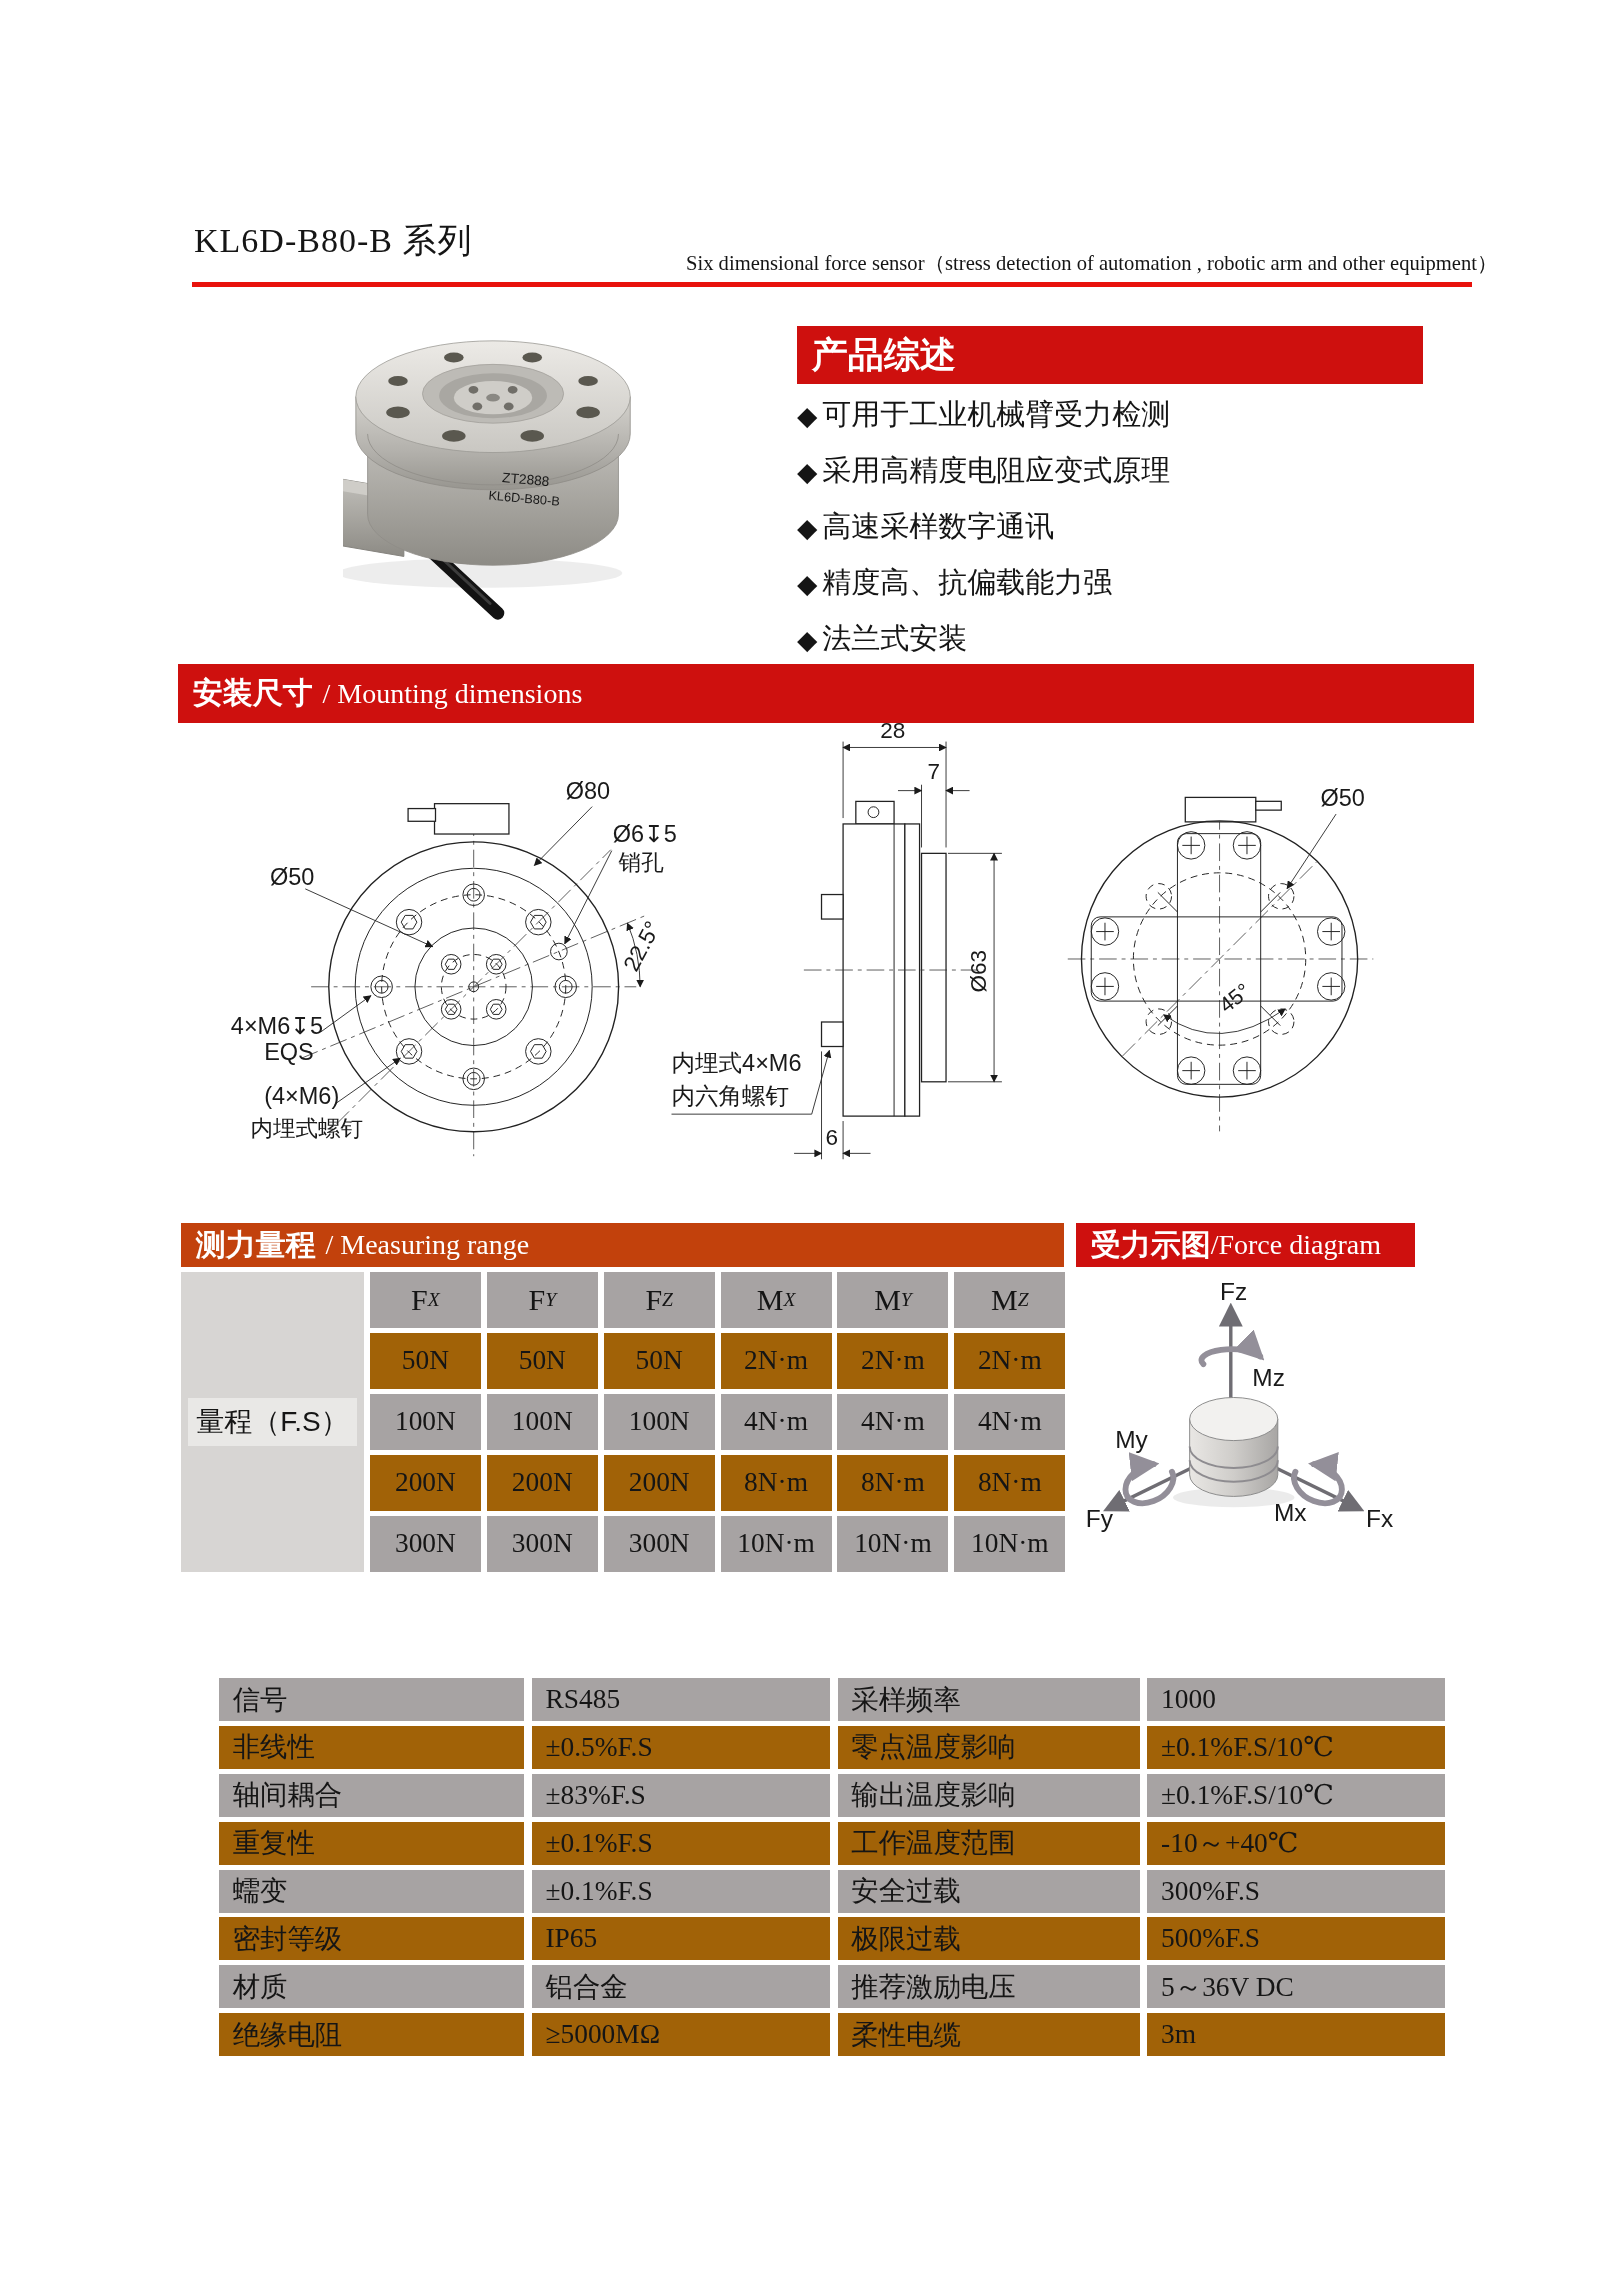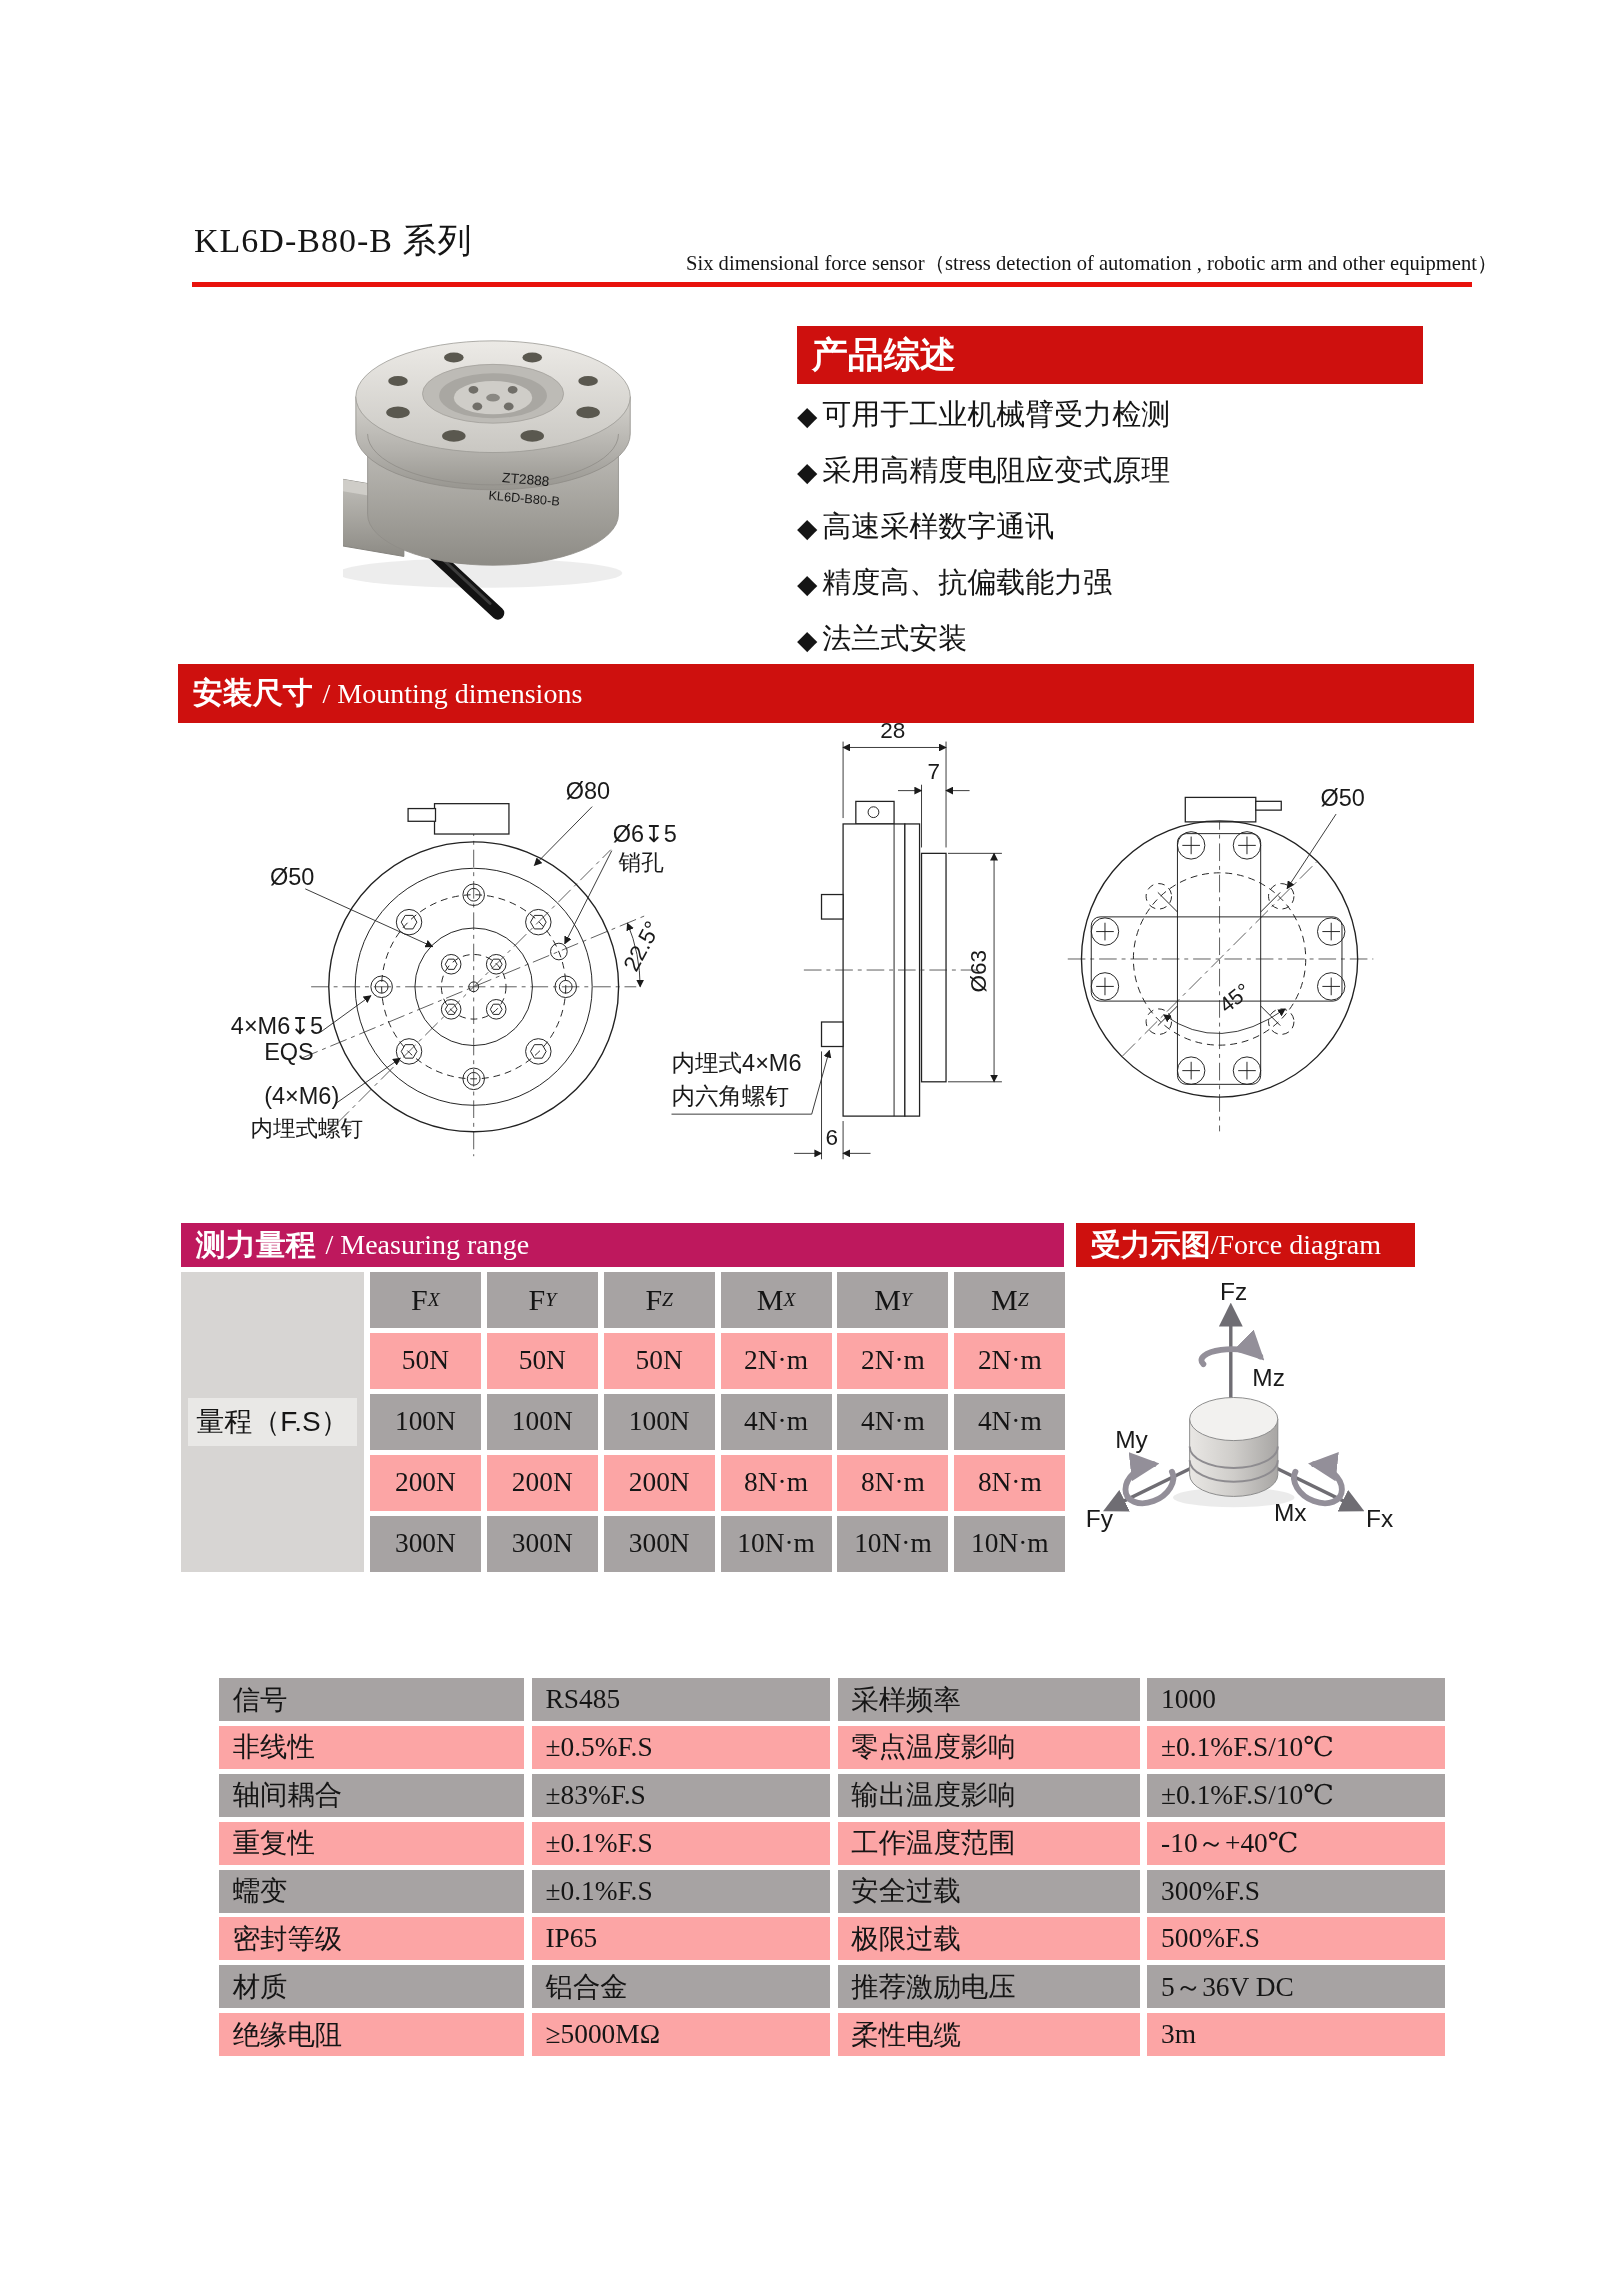--- a/index.html
+++ b/index.html
@@ -34,21 +34,21 @@
   
   .mr-grid{left:181px;top:1272px;display:grid;grid-template-columns:183px repeat(6,111px);
            grid-template-rows:repeat(5,56px);gap:4.9px 5.9px;}
   .mr-grid .cell{display:flex;align-items:center;justify-content:center;font-size:27.4px;}
   .mr-grid .hd{font-size:30px;}
   .mr-grid sub{font-style:italic;font-size:19.6px;line-height:0;}
   .mr-label{grid-row:1/6;grid-column:1;background:#d7d5d3;display:flex;align-items:center;justify-content:center;
             font-family:"Liberation Sans","DejaVu Sans",sans-serif;font-size:28px;}
   .mr-label span{background:#e9e8e6;padding:4.9px 7.8px;}
   .dark{background:#a7a3a3;}
-  .light{background:#fca5a5;}
+  .light{background:#a16207;}
 
   
   .tech-grid{left:181px;top:1678px;display:grid;grid-template-columns:305px 298px 302px 298px;
              grid-auto-rows:43px;gap:4.9px 7.8px;padding-left:38px;}
   .tech-grid .c{display:flex;align-items:center;padding-left:13.7px;font-size:27.4px;}
   .tech-grid .k{font-family:"Liberation Sans","DejaVu Sans",sans-serif;}
   .tech-grid .v{font-family:"Liberation Serif","DejaVu Serif",serif;}
 
   
   svg text{font-family:"Liberation Sans","DejaVu Sans",sans-serif;fill:#1a1a1a;}
@@ -330,21 +330,21 @@
       <circle cx="107" cy="258" r="13"></circle>
         <circle cx="232" cy="258" r="13"></circle>
     </g>
 
     <line class="ldr" x1="288" y1="46" x2="238" y2="122" marker-end="url(#ab)"></line>
     <text x="272" y="38" font-size="24">Ø50</text>
     <path class="ldr" d="M112,251 Q169,292 236,245" marker-start="url(#ab)" marker-end="url(#ab)"></path>
     <text x="176" y="250" font-size="22" transform="rotate(-38 176 250)">45°</text>
   </svg>
 
-  <div class="banner b-measuring" style="background:#be185d;">
+  <div class="banner b-measuring" style="background:#c2410c;">
     <span class="zh">测力量程</span>
     <span class="en">/ Measuring range</span>
   </div>
   <div class="banner b-force" style="background:#ce100e;text-align:right;">
     <span class="zh">受力示图</span>
     <span class="en">/Force diagram</span>
   </div>
 
   <div class="abs mr-grid" id="mr-grid">
       <div class="mr-label">

